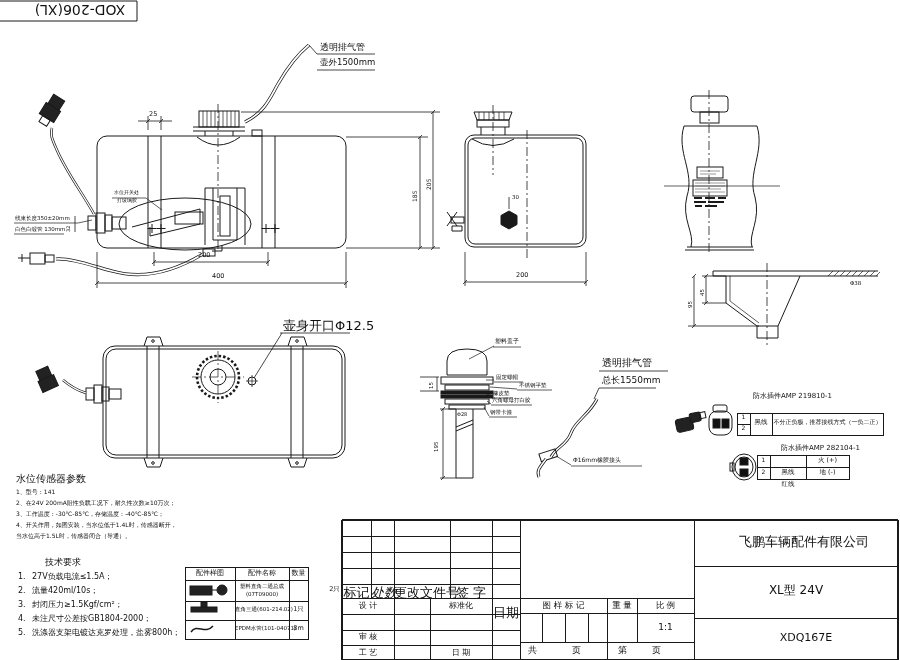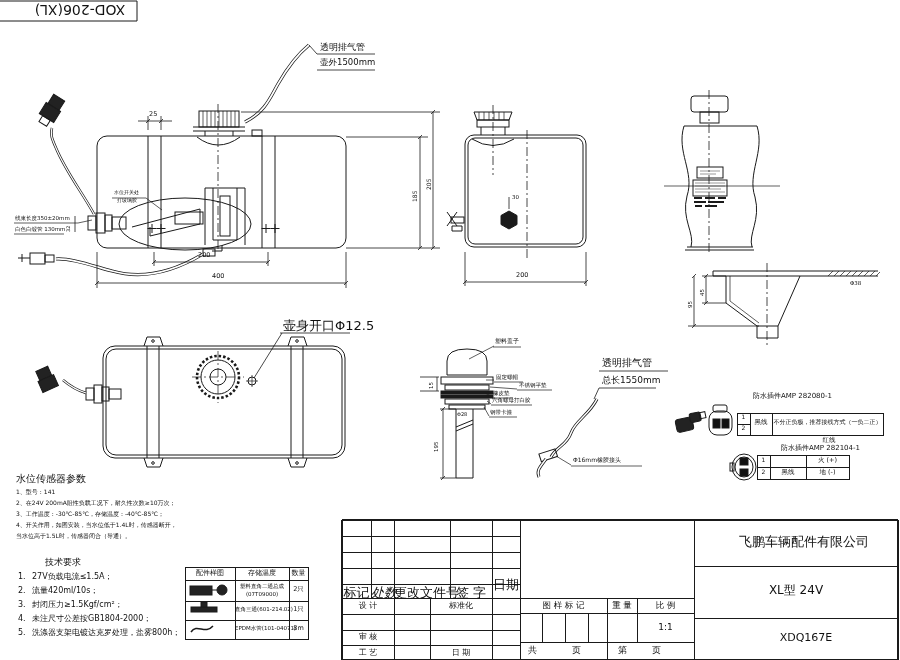--- a/index.html
+++ b/index.html
@@ -246,29 +246,29 @@
 <div class="t f55" style="left:492px;top:397px;">六角螺母打白胶</div>
 <div class="t f55" style="left:490px;top:409px;">钢带卡箍</div>
 <div class="t f55 rv" style="left:428px;top:389px;">15</div>
 <div class="t f55 rv" style="left:433px;top:452px;">195</div>
 <div class="t f5" style="left:457px;top:412px;">Φ28</div>
 <div class="t f6" style="left:573px;top:457px;">Φ16mm橡胶接头</div>
 
 <div class="t f10" style="left:602px;top:357px;">透明排气管</div>
 <div class="t f9" style="left:602px;top:375px;">总长1550mm</div>
 
-<div class="t f7" style="left:753px;top:392px;">防水插件AMP 282080-1</div>
+<div class="t f7" style="left:753px;top:392px;">防水插件AMP 219810-1</div>
 <div class="t f6 c" style="left:737px;top:414px;width:13px;">1</div>
 <div class="t f6 c" style="left:737px;top:425px;width:13px;">2</div>
 <div class="t f65 c" style="left:750px;top:419px;width:22px;">黑线</div>
 <div class="t f6 c" style="left:772px;top:419px;width:111px;">不分正负极，推荐接线方式（一负二正）</div>
 
 <div class="t f7" style="left:781px;top:444px;">防水插件AMP 282104-1</div>
 <div class="t f6 c" style="left:757px;top:457px;width:13px;">1</div>
-<div class="t f65 c" style="left:770px;top:437px;width:36px;margin-left:41px;">红线</div>
+<div class="t f65 c" style="left:770px;top:481px;width:36px;">红线</div>
 <div class="t f65 c" style="left:806px;top:457px;width:43px;">火 (+)</div>
 <div class="t f6 c" style="left:757px;top:469px;width:13px;">2</div>
 <div class="t f65 c" style="left:770px;top:469px;width:36px;">黑线</div>
 <div class="t f65 c" style="left:806px;top:469px;width:43px;">地 (-)</div>
 
 <div class="t f10" style="left:16px;top:473px;">水位传感器参数</div>
 <div class="t f6" style="left:16px;top:489px;">1、型号：141</div>
 <div class="t f6" style="left:16px;top:500px;">2、在24V 200mA阻性负载工况下，耐久性次数≥10万次；</div>
 <div class="t f6" style="left:16px;top:511px;">3、工作温度：-30℃-85℃，存储温度：-40℃-85℃；</div>
 <div class="t f6" style="left:16px;top:522px;">4、开关作用，如图安装，当水位低于1.4L时，传感器断开，</div>
@@ -280,45 +280,45 @@
 <div class="t f8" style="left:18px;top:586px;">2.</div>
 <div class="t f8" style="left:32px;top:586px;">流量420ml/10s；</div>
 <div class="t f8" style="left:18px;top:600px;">3.</div>
 <div class="t f8" style="left:32px;top:600px;">封闭压力≥1.5Kgf/cm²；</div>
 <div class="t f8" style="left:18px;top:614px;">4.</div>
 <div class="t f8" style="left:32px;top:614px;">未注尺寸公差按GB1804-2000；</div>
 <div class="t f8" style="left:18px;top:628px;">5.</div>
 <div class="t f8" style="left:32px;top:628px;">洗涤器支架电镀达克罗处理，盐雾800h；</div>
 
 <div class="t f7 c" style="left:185px;top:569px;width:50px;">配件样图</div>
-<div class="t f7 c" style="left:235px;top:569px;width:54px;">存储温度</div>
+<div class="t f7 c" style="left:235px;top:569px;width:54px;">配件名称</div>
 <div class="t f7 c" style="left:289px;top:569px;width:19px;">数量</div>
 <div class="t f55 c" style="left:235px;top:583px;width:54px;">塑料直角二通总成</div>
 <div class="t f55 c" style="left:235px;top:591px;width:54px;">(07T09000)</div>
-<div class="t f65 c" style="left:289px;top:586px;width:19px;">2只</div>
+<div class="t f65 c" style="left:289px;top:586px;width:19px;padding-left:36px;">2只</div>
 <div class="t f55 c" style="left:235px;top:606px;width:54px;">直角三通(601-214.02)</div>
 <div class="t f65 c" style="left:289px;top:606px;width:19px;">1只</div>
 <div class="t f55 c" style="left:235px;top:625px;width:54px;">EPDM水管(101-04071)</div>
 <div class="t f65 c" style="left:289px;top:625px;width:19px;">8m</div>
 
 <div class="t f75 c" style="left:342px;top:586px;width:29px;">标记</div>
 <div class="t f75 c" style="left:371px;top:586px;width:23px;font-style:italic;">处数</div>
 <div class="t f75 c" style="left:394px;top:586px;width:56px;">更改文件号</div>
 <div class="t f75 c" style="left:450px;top:586px;width:42px;">签 字</div>
-<div class="t f75 c" style="left:492px;top:578px;width:28px;">日期</div>
+<div class="t f75 c" style="left:492px;top:606px;width:28px;">日期</div>
 
 <div class="t f8 c" style="left:342px;top:601px;width:52px;">设 计</div>
 <div class="t f8 c" style="left:430px;top:601px;width:62px;">标准化</div>
 <div class="t f8 c" style="left:342px;top:632px;width:52px;">审 核</div>
 <div class="t f8 c" style="left:342px;top:648px;width:52px;">工 艺</div>
 <div class="t f8 c" style="left:430px;top:648px;width:62px;">日 期</div>
 
 <div class="t f85 c" style="left:520px;top:601px;width:87px;">图 样 标 记</div>
 <div class="t f85 c" style="left:607px;top:601px;width:30px;">重 量</div>
-<div class="t f85 c" style="left:637px;top:601px;width:57px;">比 例</div>
+<div class="t f85 c" style="left:637px;top:601px;width:57px;font-family:Liberation Serif, serif;">比 例</div>
 <div class="t f9 c" style="left:637px;top:622px;width:57px;">1:1</div>
 <div class="t f9" style="left:528px;top:645px;">共</div>
 <div class="t f9" style="left:572px;top:645px;">页</div>
 <div class="t f9" style="left:618px;top:645px;">第</div>
 <div class="t f9" style="left:652px;top:645px;">页</div>
 
 <div class="t f13 c" style="left:694px;top:535px;width:204px;padding-left:8px;">飞鹏车辆配件有限公司</div>
 <div class="t f12 c" style="left:694px;top:584px;width:204px;">XL型 24V</div>
 <div class="t f11 c" style="left:694px;top:632px;width:204px;padding-left:10px;">XDQ167E</div>
 

